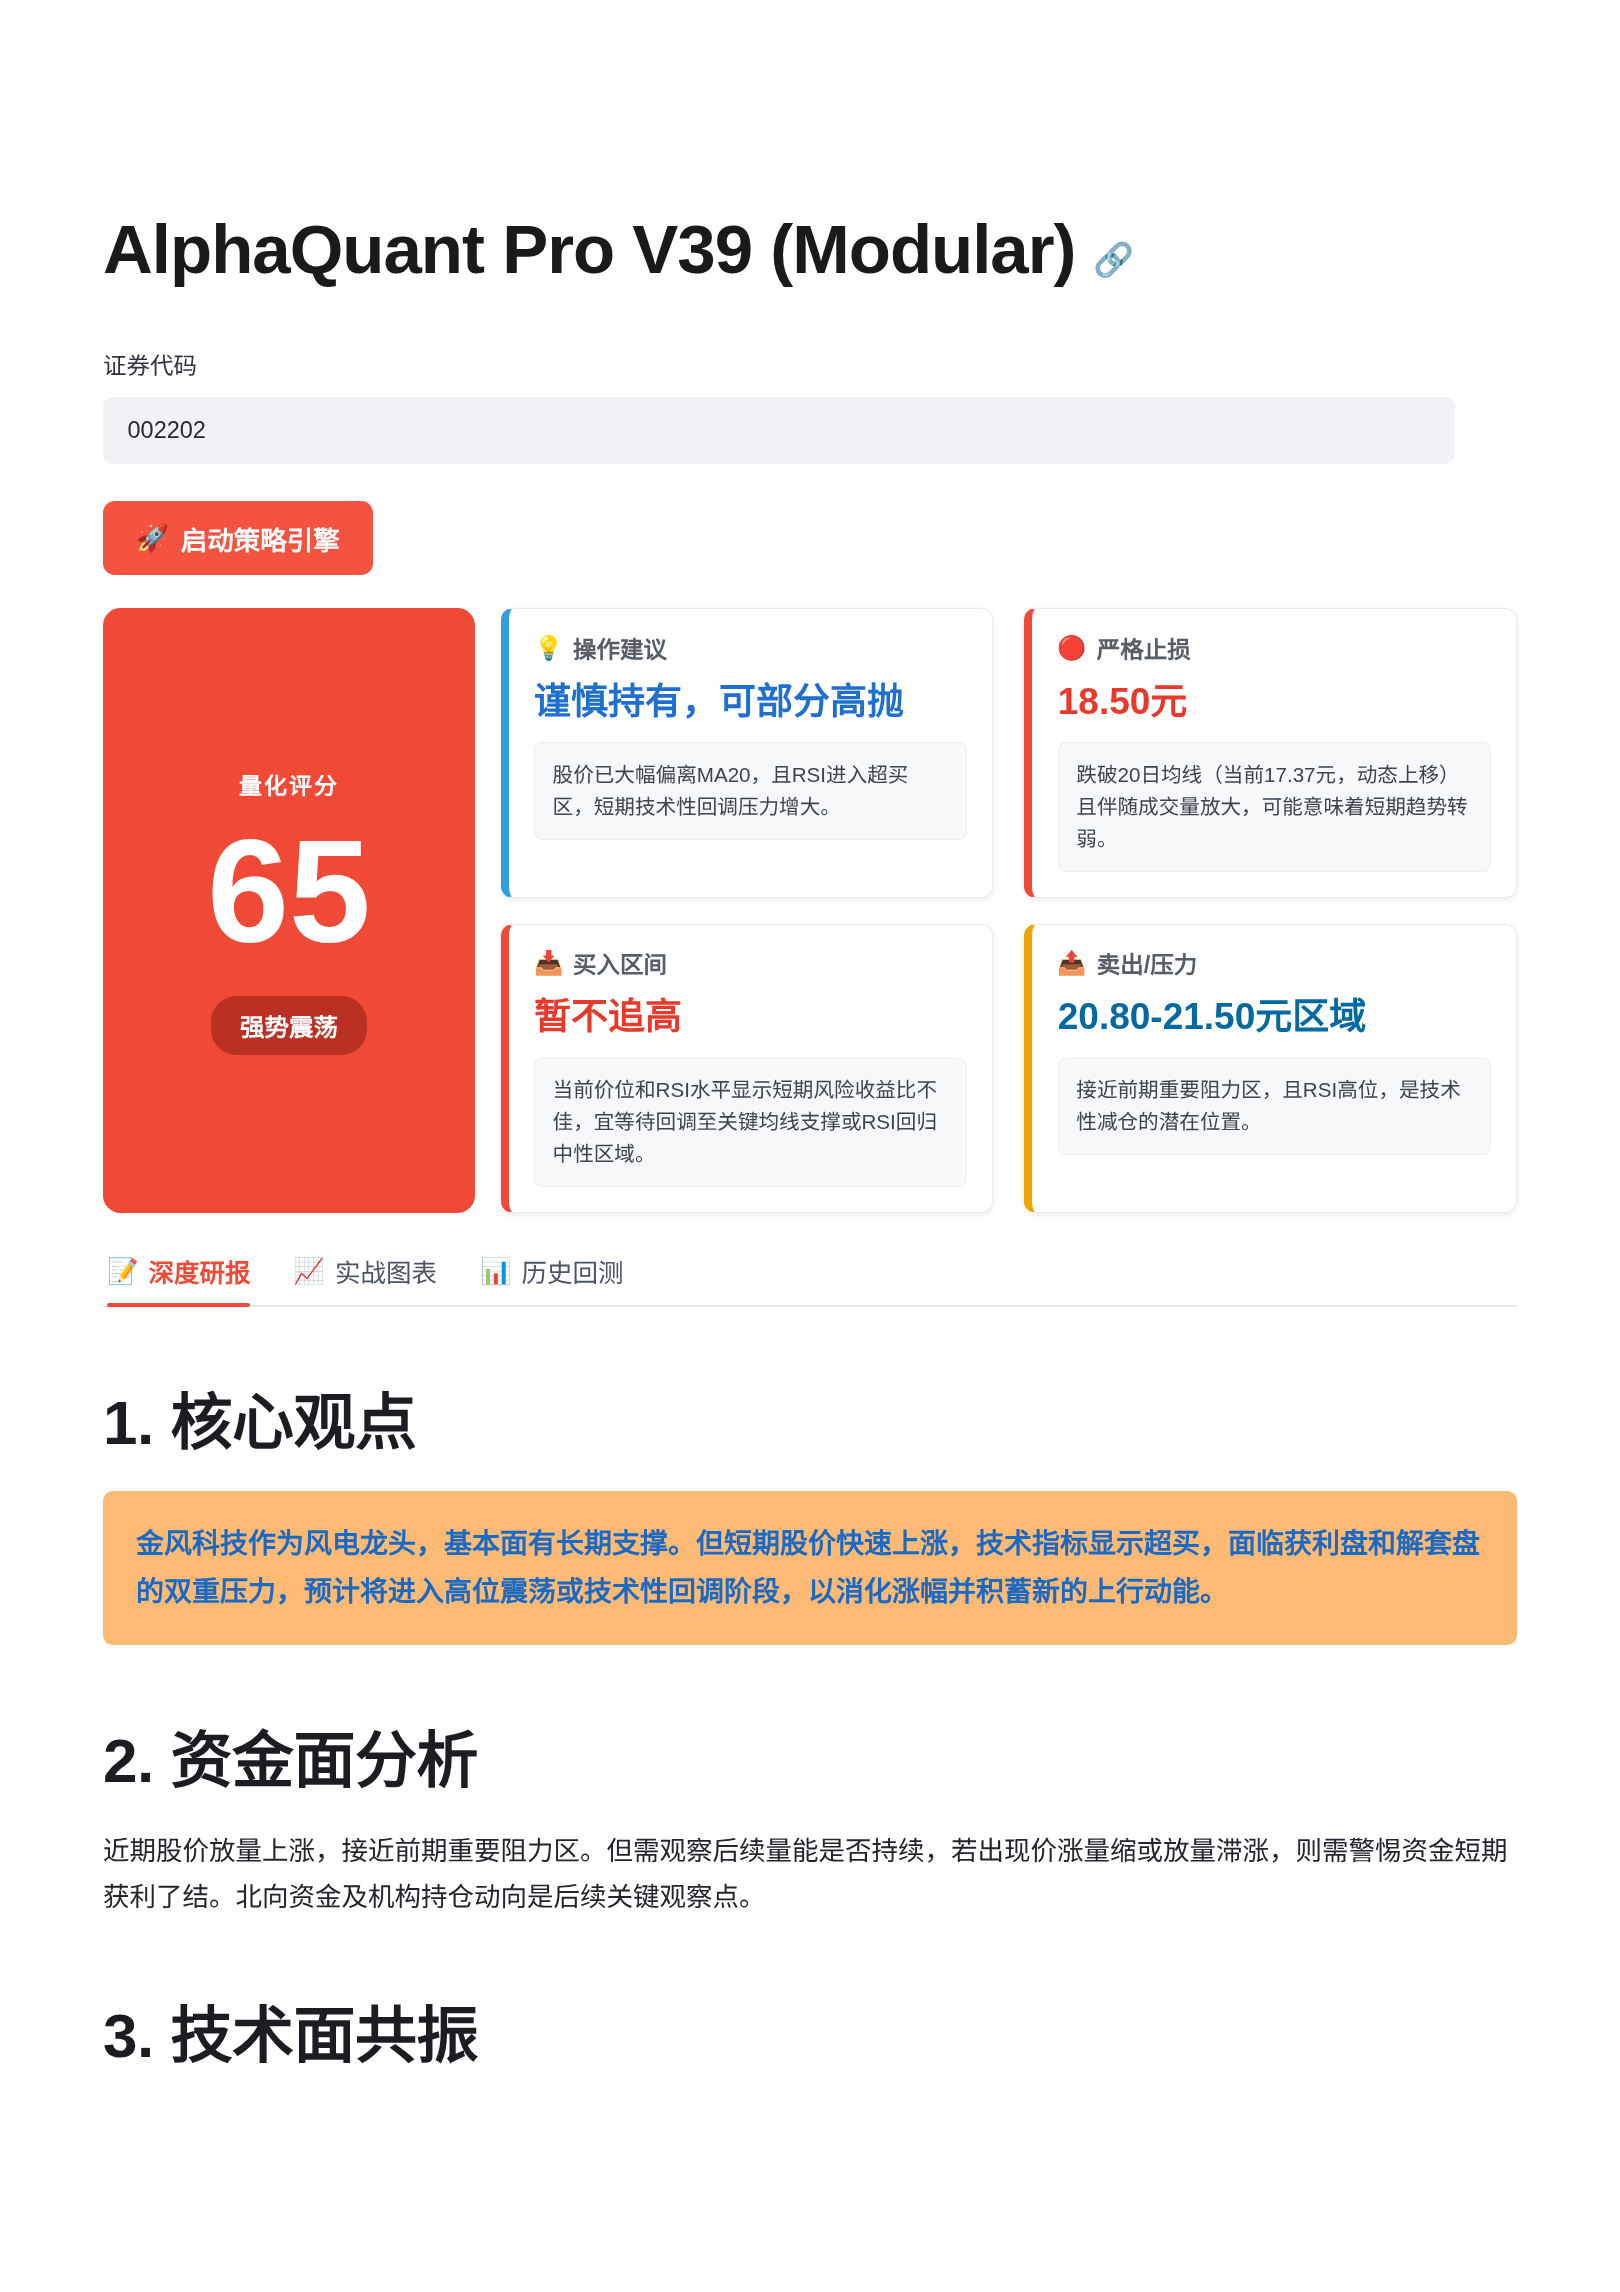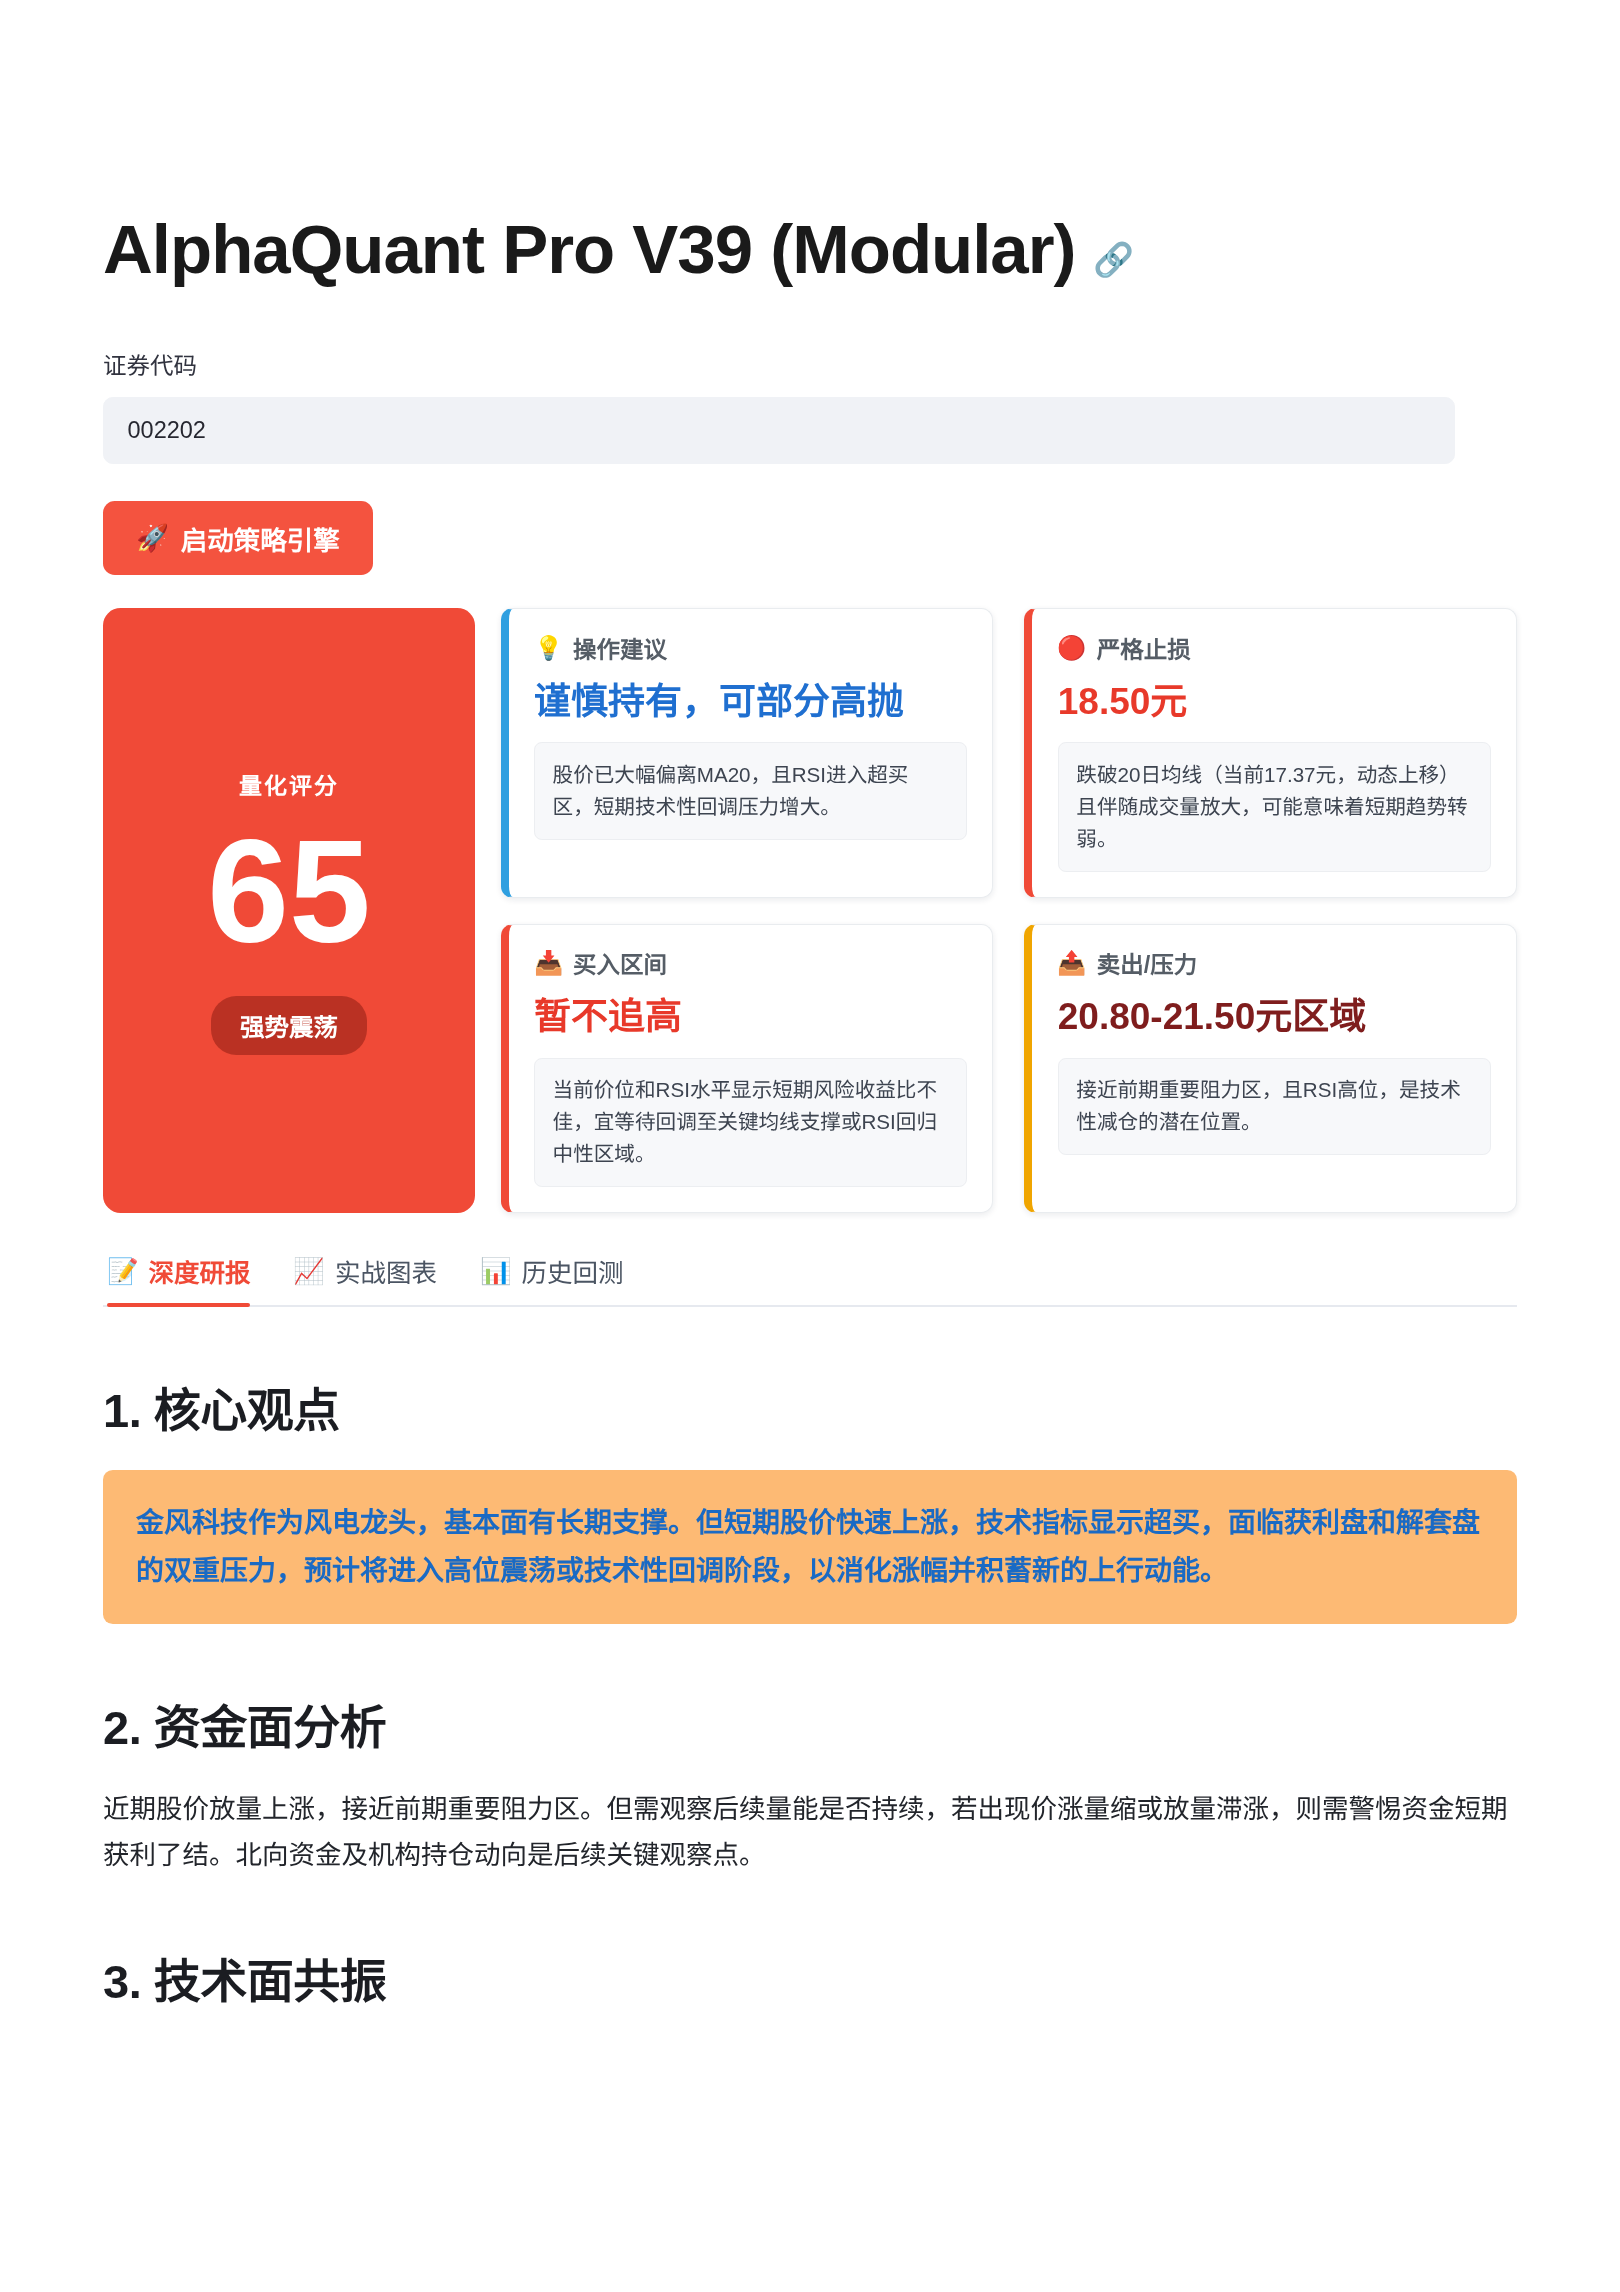--- a/index.html
+++ b/index.html
@@ -148,21 +148,21 @@
     padding: 15.7px 17.6px;
     font-size: 20.6px;
     line-height: 1.55;
     color: #3d4450;
   }
   .c-blue { border-left-color: #2f9fe0; }
   .c-red { border-left-color: #f04a37; }
   .c-orange { border-left-color: #f0a500; }
   .t-blue { color: #1f6fd0; }
   .t-red { color: #e8392a; }
-  .t-orange { color: #7f1d1d; }
+  .t-orange { color: #0369a1; }
   
   .tabs {
     margin-top: 39px;
     display: flex;
     gap: 43px;
     border-bottom: 2px solid #e6e9ef;
     padding-left: 3.9px;
   }
   .tab {
     display: flex;
@@ -181,21 +181,21 @@
   .tab.active::after {
     content: "";
     position: absolute;
     left: 0; right: 0; bottom: -2px;
     height: 3.9px;
     background: #f04a37;
     border-radius: 2px;
   }
   
   .section-heading {
-    font-size: 47px;
+    font-size: 62px;
     font-weight: 800;
     color: #1b1d22;
     margin: 65px 0 0 0;
     letter-spacing: -0.5px;
   }
   .callout {
     margin-top: 29px;
     background: #fdba74;
     border-radius: 9.8px;
     padding: 29px 33px;

